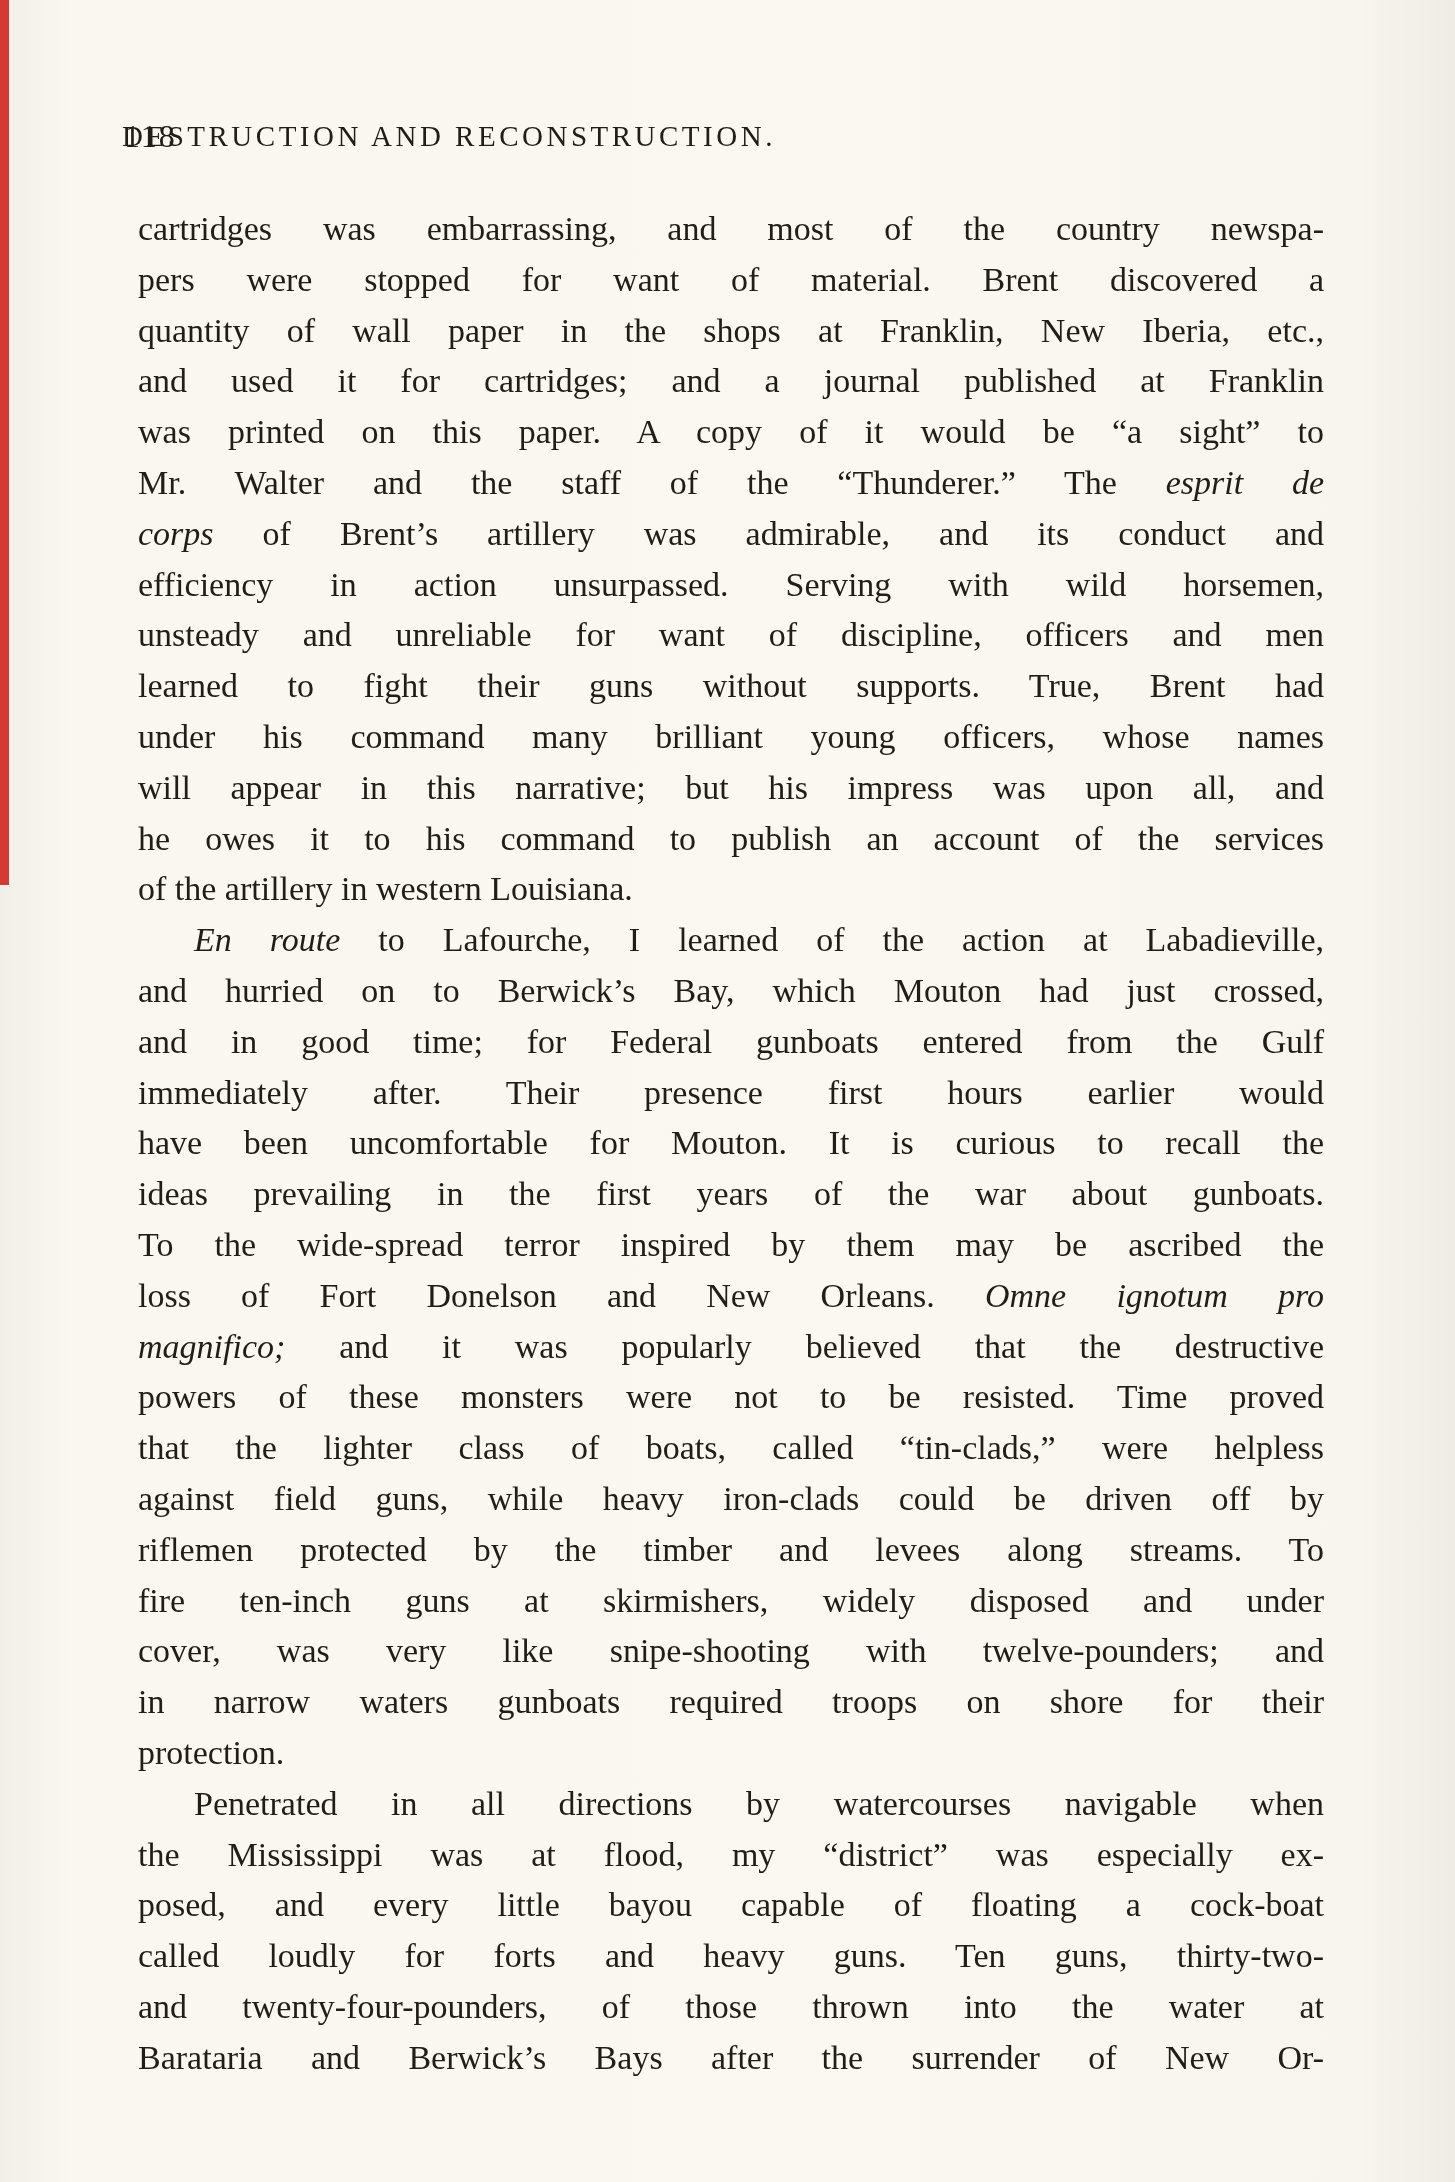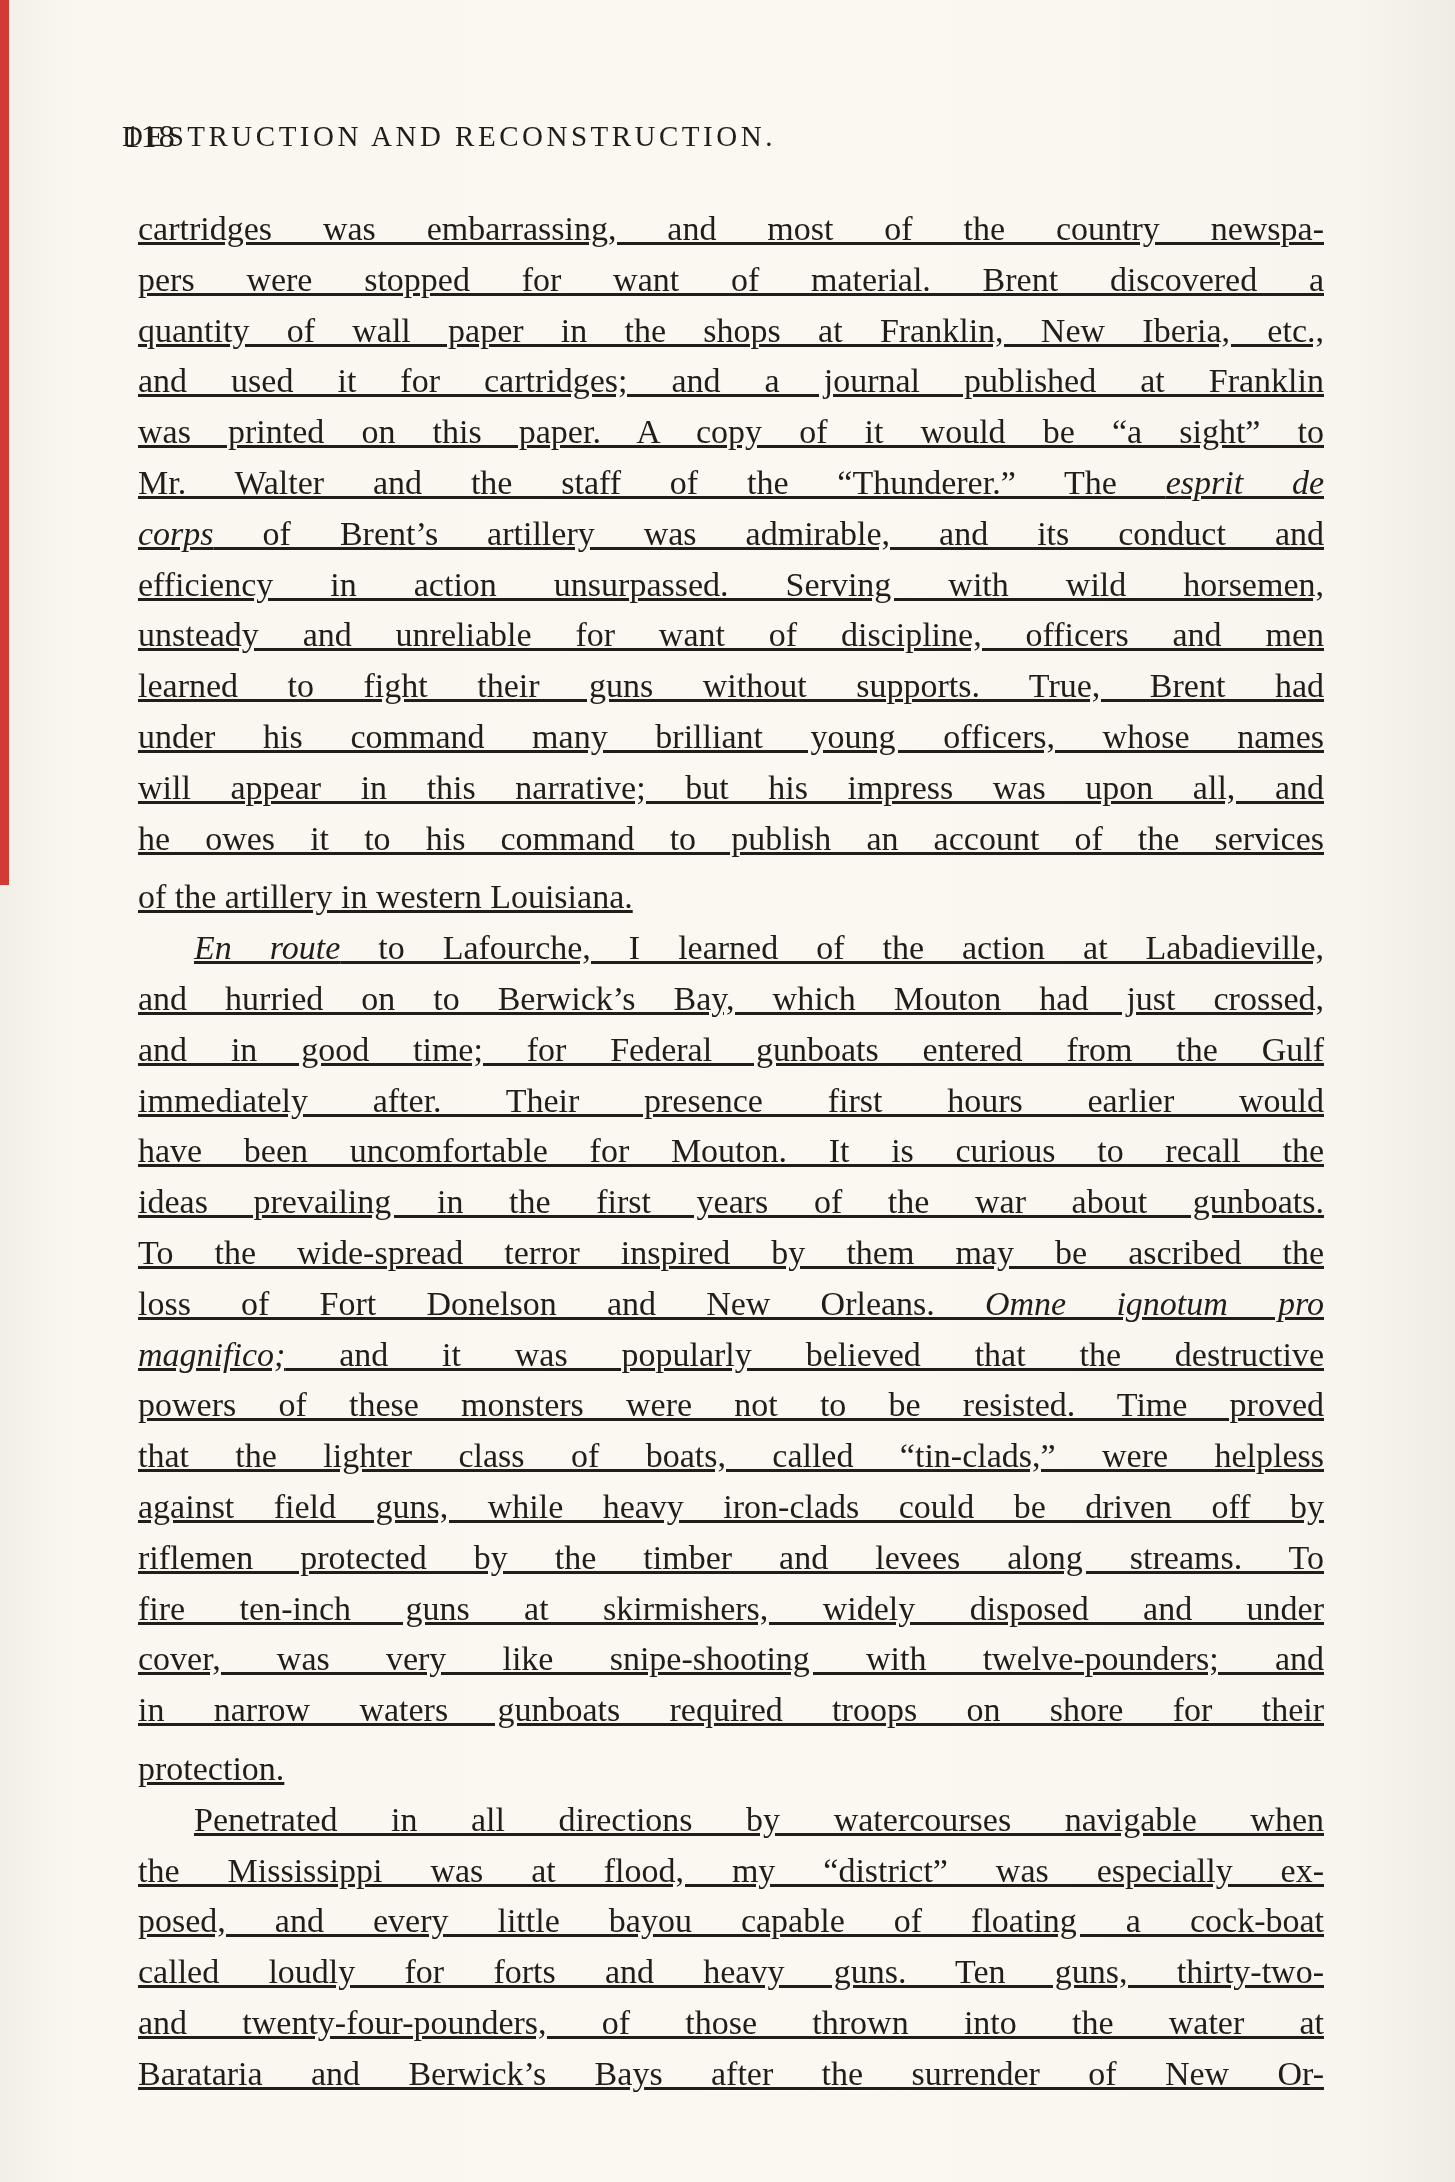--- a/index.html
+++ b/index.html
@@ -54,28 +54,26 @@
     left: 138px;
     width: 1186px;
     font-size: 34px;
   }
   .line {
     line-height: 50.8px;
     height: 50.8px;
     text-align: justify;
     text-align-last: justify;
     white-space: normal;
-    text-decoration: underline;
   }
   .line.indent {
     text-indent: 56px;
   }
   .line.last {
     text-align-last: left;
-    margin-top: 8px;
   }
   .line i {
     font-style: italic;
   }
 </style>
 </head>
 <body>
 
 <div class="page">
   <div class="red-stripe"></div>

